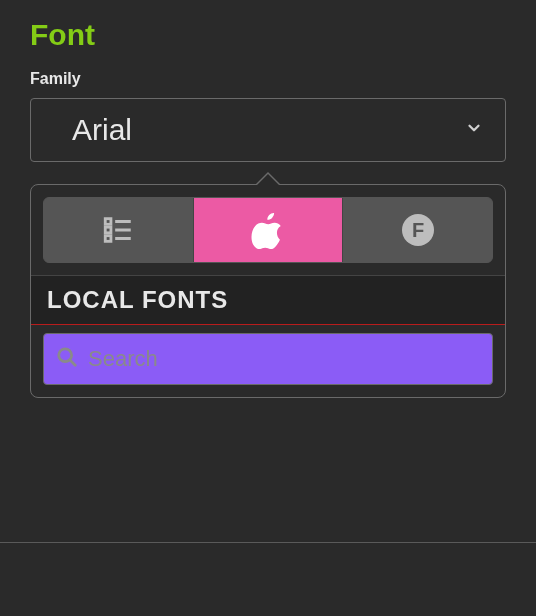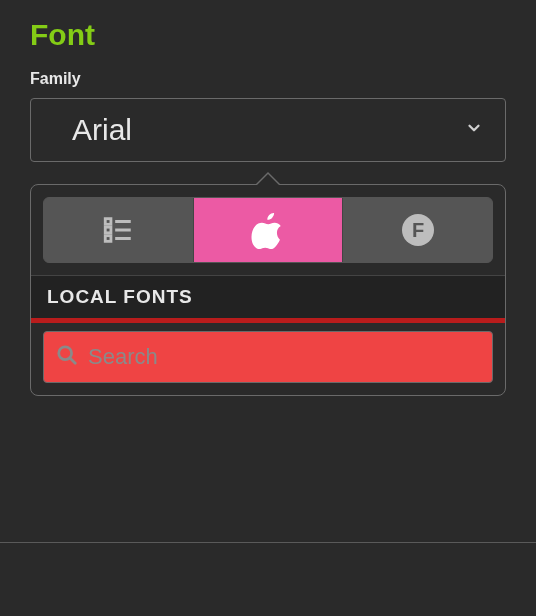--- a/index.html
+++ b/index.html
@@ -101,23 +101,23 @@
     background: #ec5aa4;
   }
   .seg-btn + .seg-btn {
     border-left: 1px solid #444;
   }
   .seg-btn svg { display: block; }
 
   .subhead {
     background: #222;
     border-top: 1px solid #444;
-    border-bottom: 5px solid #b91c1c;
+    border-bottom: 1px solid #b91c1c;
     padding: 10px 16px;
-    font-size: 19px;
+    font-size: 24px;
     font-weight: 700;
     letter-spacing: 1px;
     color: #e8e8e8;
   }
 
   .message {
     padding: 18px 16px 6px 16px;
     font-size: 22px;
     line-height: 1.5;
     color: #b9b9b9;
@@ -131,21 +131,21 @@
 
   .search-row {
     margin: 8px 12px 0 12px;
     border: 1px solid #6a6a6a;
     border-radius: 4px;
     height: 52px;
     display: flex;
     align-items: center;
     padding: 0 12px;
     gap: 10px;
-    background: #ef4444;
+    background: #8b5cf6;
   }
   .search-row svg { flex: none; }
   .search-input {
     flex: 1;
     background: transparent;
     border: none;
     outline: none;
     color: #e8e8e8;
     font-size: 22px;
   }

